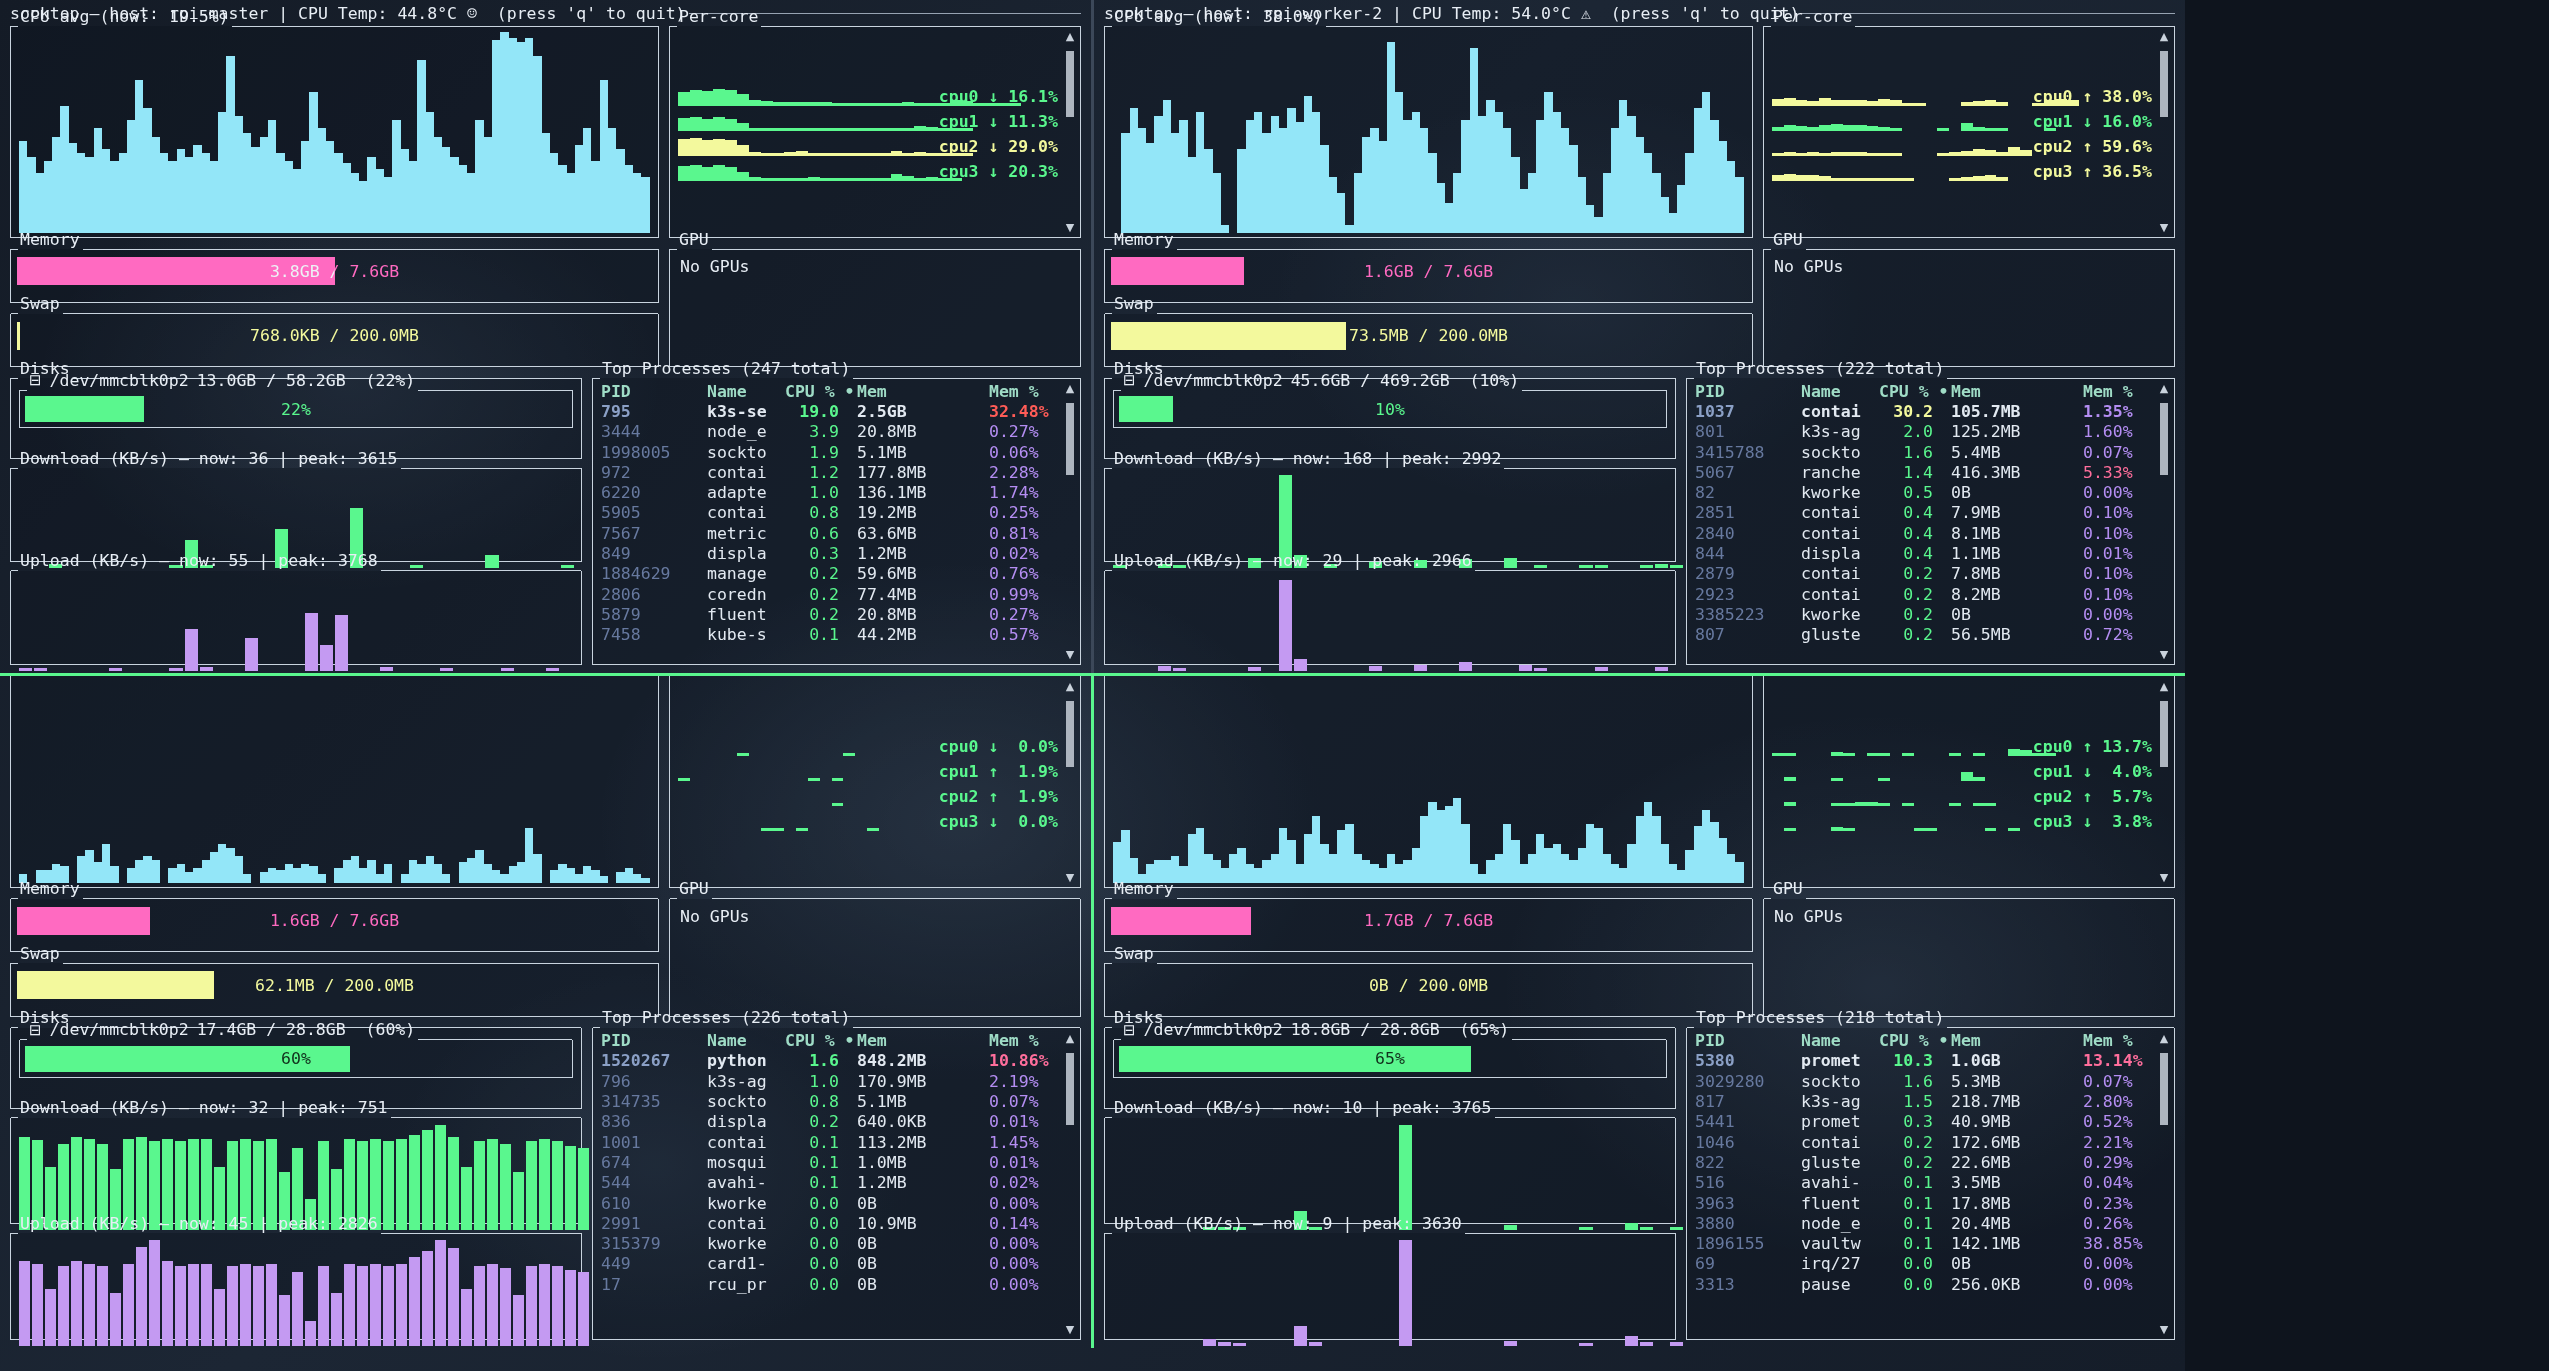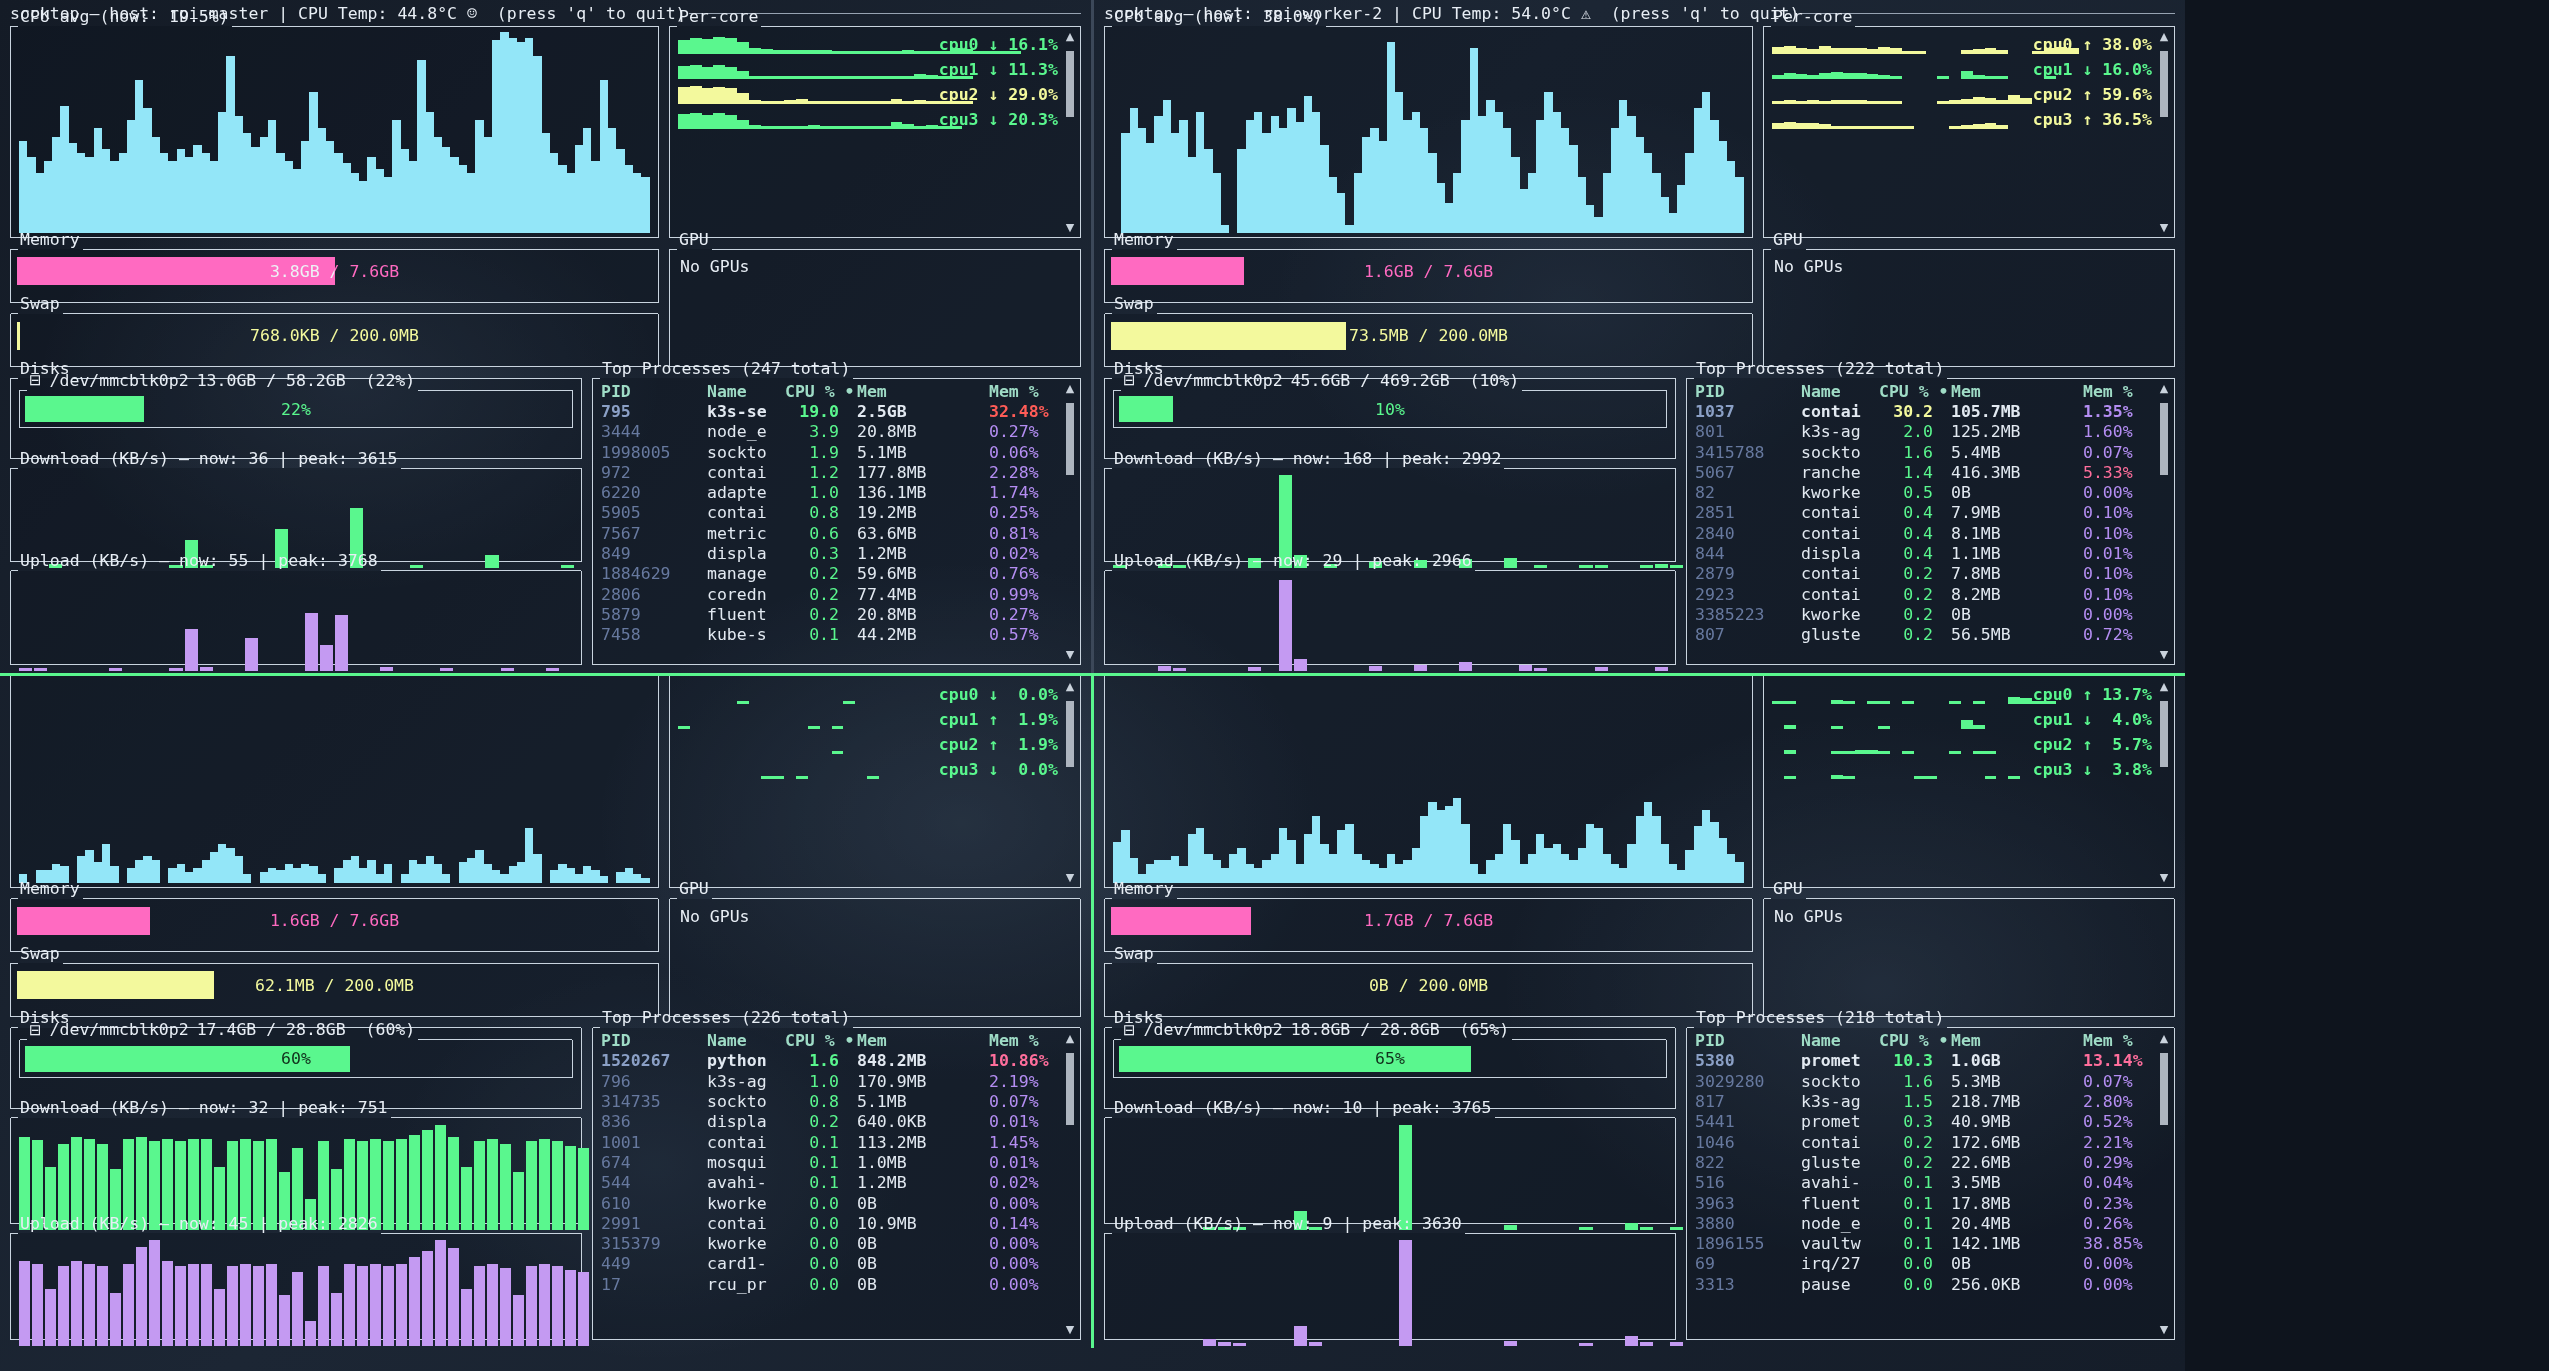--- a/index.html
+++ b/index.html
@@ -27,21 +27,21 @@
   .pane{padding:0 10px 8px 10px;display:flex;flex-direction:column;overflow:hidden;}
   .pane-title{height:26px;display:flex;align-items:center;white-space:pre;color:var(--fg,#e8eef5);}
   .pane-title::after{content:"";flex:1;border-top:1px solid #97a3b2;margin-left:3px;}
 
   .panel{border:1px solid var(--border,#c9d4df);border-top:none;background:rgba(9,15,25,.30);
          display:flex;flex-direction:column;position:relative;min-height:0;}
   .phead{display:flex;align-items:center;height:0;flex:none;}
   .phead::before{content:"";width:7px;border-top:1px solid var(--border,#c9d4df);}
   .phead::after{content:"";flex:1;border-top:1px solid var(--border,#c9d4df);}
   .plabel{transform:translateY(-52%);padding:0 3px 0 2px;white-space:pre;color:var(--fg,#e8eef5);}
-  .pbody{flex:1;position:relative;padding:6px 8px 4px 8px;min-height:0;}
+  .pbody{flex:1;position:relative;padding:6px 8px 4px 8px;min-height:0;justify-content:center;}
 
   .row-a{display:grid;grid-template-columns:1fr 412px;gap:10px;height:212px;flex:none;}
   .row-b{display:grid;grid-template-columns:1fr 412px;gap:10px;height:118px;margin-top:11px;flex:none;}
   .memswap{display:flex;flex-direction:column;gap:11px;min-height:0;}
   .memswap .panel{flex:1;}
   .row-c{display:grid;grid-template-columns:1fr 489px;gap:10px;flex:1;margin-top:11px;min-height:0;}
   .leftstack{display:flex;flex-direction:column;gap:9px;min-height:0;}
   .disks-panel{height:80px;flex:none;}
   .net-panel{flex:1;}
 

